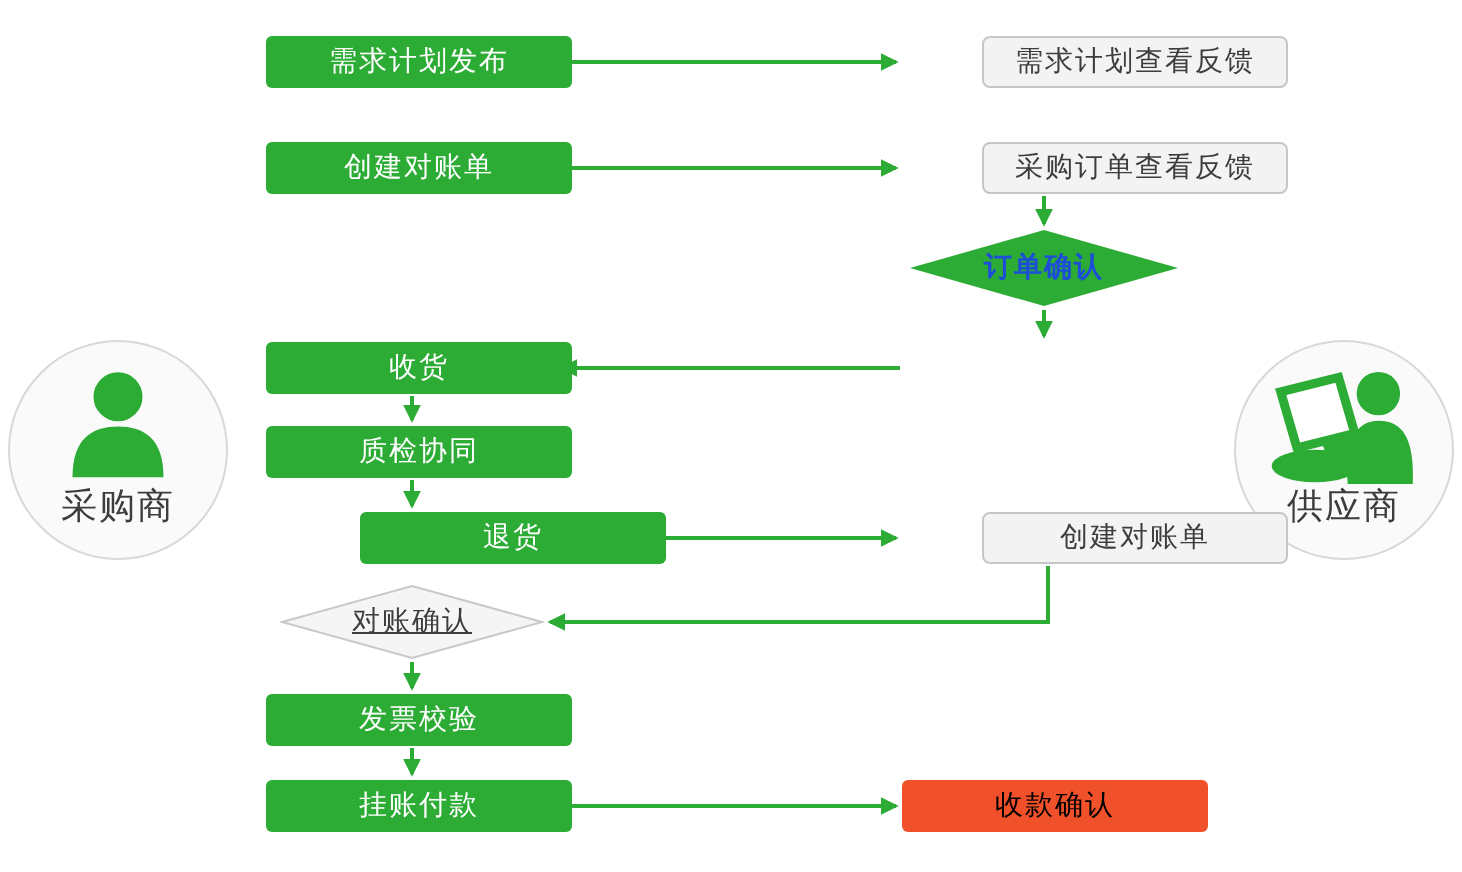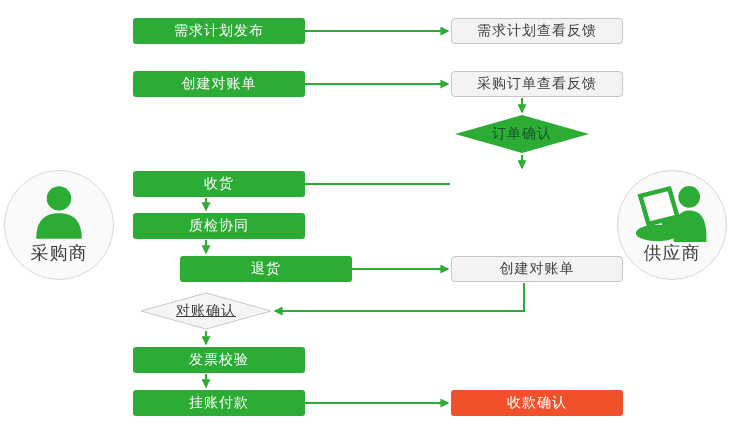--- a/index.html
+++ b/index.html
@@ -11,31 +11,31 @@
     --circle-bg:#fafafa;
     --circle-border:#d8d8d8;
   }
   html,body{margin:0;padding:0;background:#ffffff;}
   body{font-family:"Liberation Sans","DejaVu Sans",sans-serif;}
   .canvas{position:relative;width:731px;height:436px;background:#fff;overflow:hidden;}
   .connectors{position:absolute;left:0;top:0;width:731px;height:436px;}
   .conn{stroke:var(--green);stroke-width:2;fill:none;}
   .ahead{fill:var(--green);}
   .node{
-    position:absolute;width:172px;height:26px;box-sizing:border-box;
+    position:absolute;width:153px;height:26px;box-sizing:border-box;
     display:flex;align-items:center;justify-content:center;
     font-size:14px;letter-spacing:1px;white-space:nowrap;
   }
   .gbox{background:var(--green);color:#ffffff;border-radius:3px;}
-  .wbox{background:var(--node-bg);border:1px solid var(--node-border);color:var(--text-dark);border-radius:4px;}
-  .rbox{background:var(--red);color:#ffffff;border-radius:3px;}
+  .wbox{background:var(--node-bg);border:1px solid var(--node-border);color:var(--text-dark);border-radius:4px;margin-left:40px;}
+  .rbox{background:var(--red);color:#000000;border-radius:3px;}
   .diamond{position:absolute;display:flex;align-items:center;justify-content:center;}
   .diamond svg{position:absolute;left:0;top:0;}
   .diamond .dlabel{position:relative;font-size:14px;letter-spacing:1px;white-space:nowrap;}
-  .diamond.green .dlabel{color:#14532d;}
+  .diamond.green .dlabel{color:#1d4ed8;font-weight:bold;}
   .diamond.white .dlabel{color:var(--text-dark);text-decoration:underline;}
   .actor{
     position:absolute;width:110px;height:110px;border-radius:50%;
     background:var(--circle-bg);border:1px solid var(--circle-border);
     box-sizing:border-box;display:flex;flex-direction:column;
     align-items:center;justify-content:flex-end;padding-bottom:14px;
   }
   .actor .icon{position:absolute;top:13px;left:50%;transform:translateX(-50%);}
   .actor-label{font-size:18px;color:var(--text-dark);letter-spacing:1px;}
   .fill-green{fill:var(--green);}

